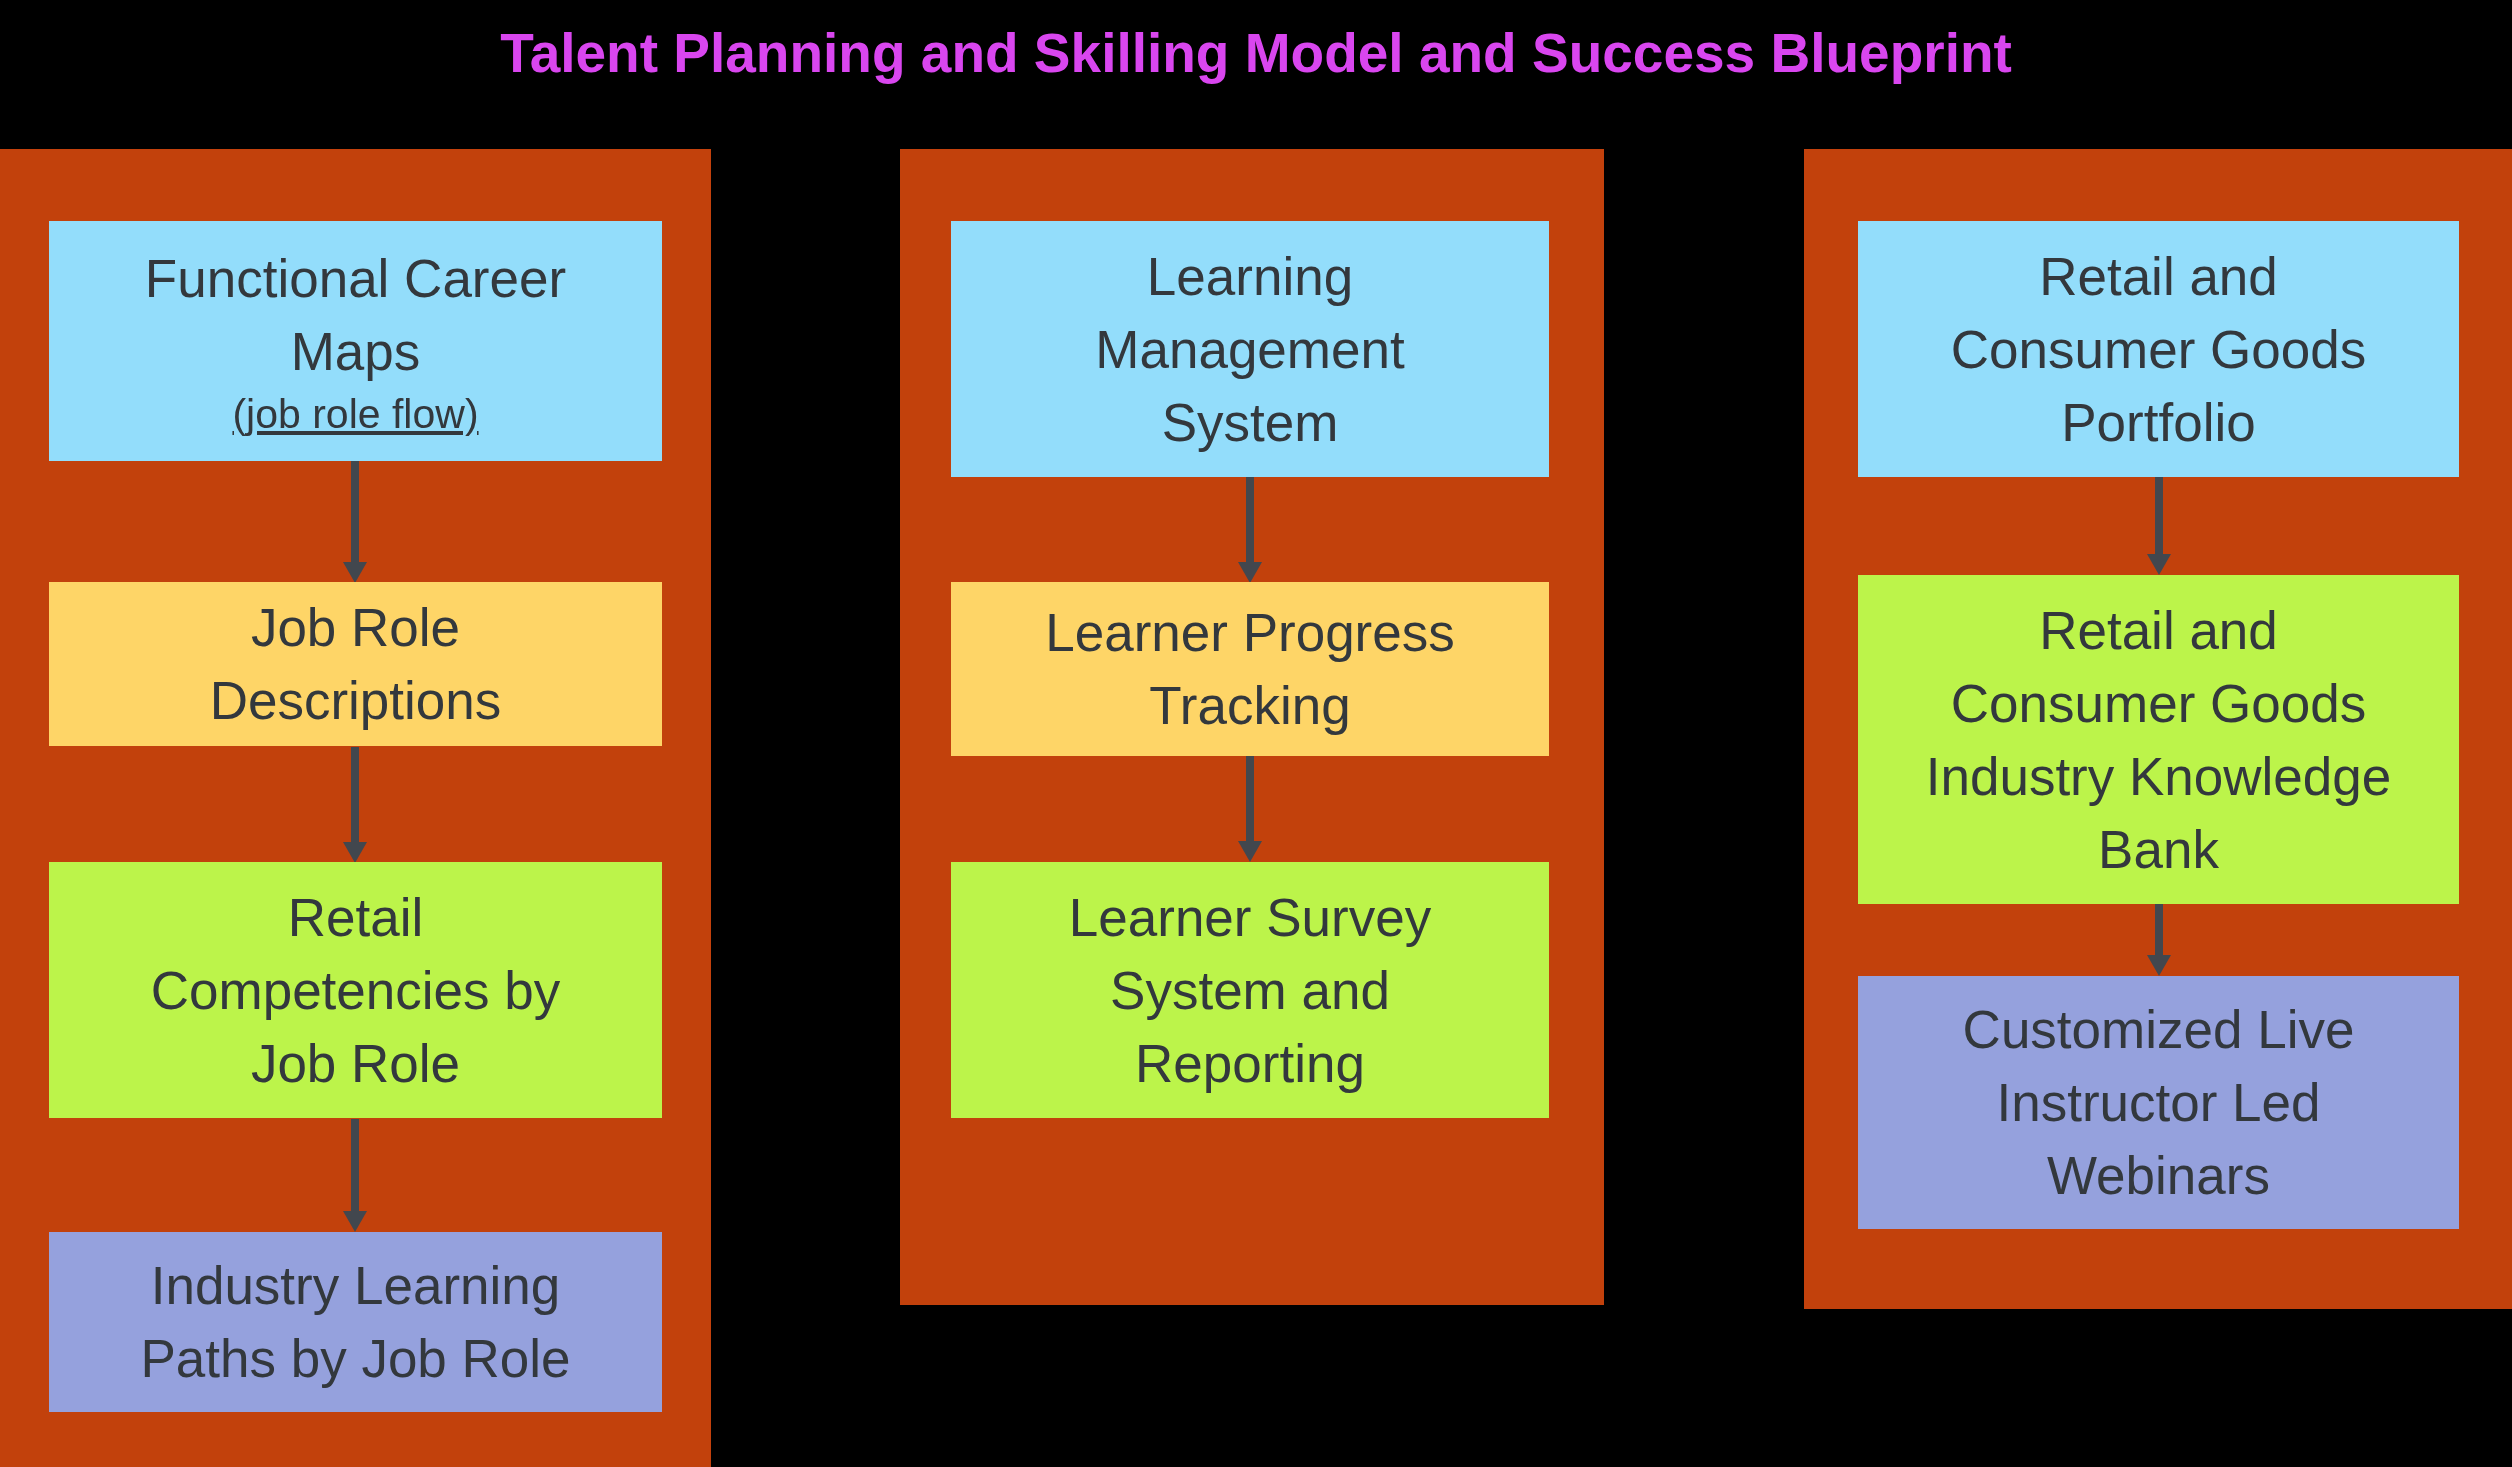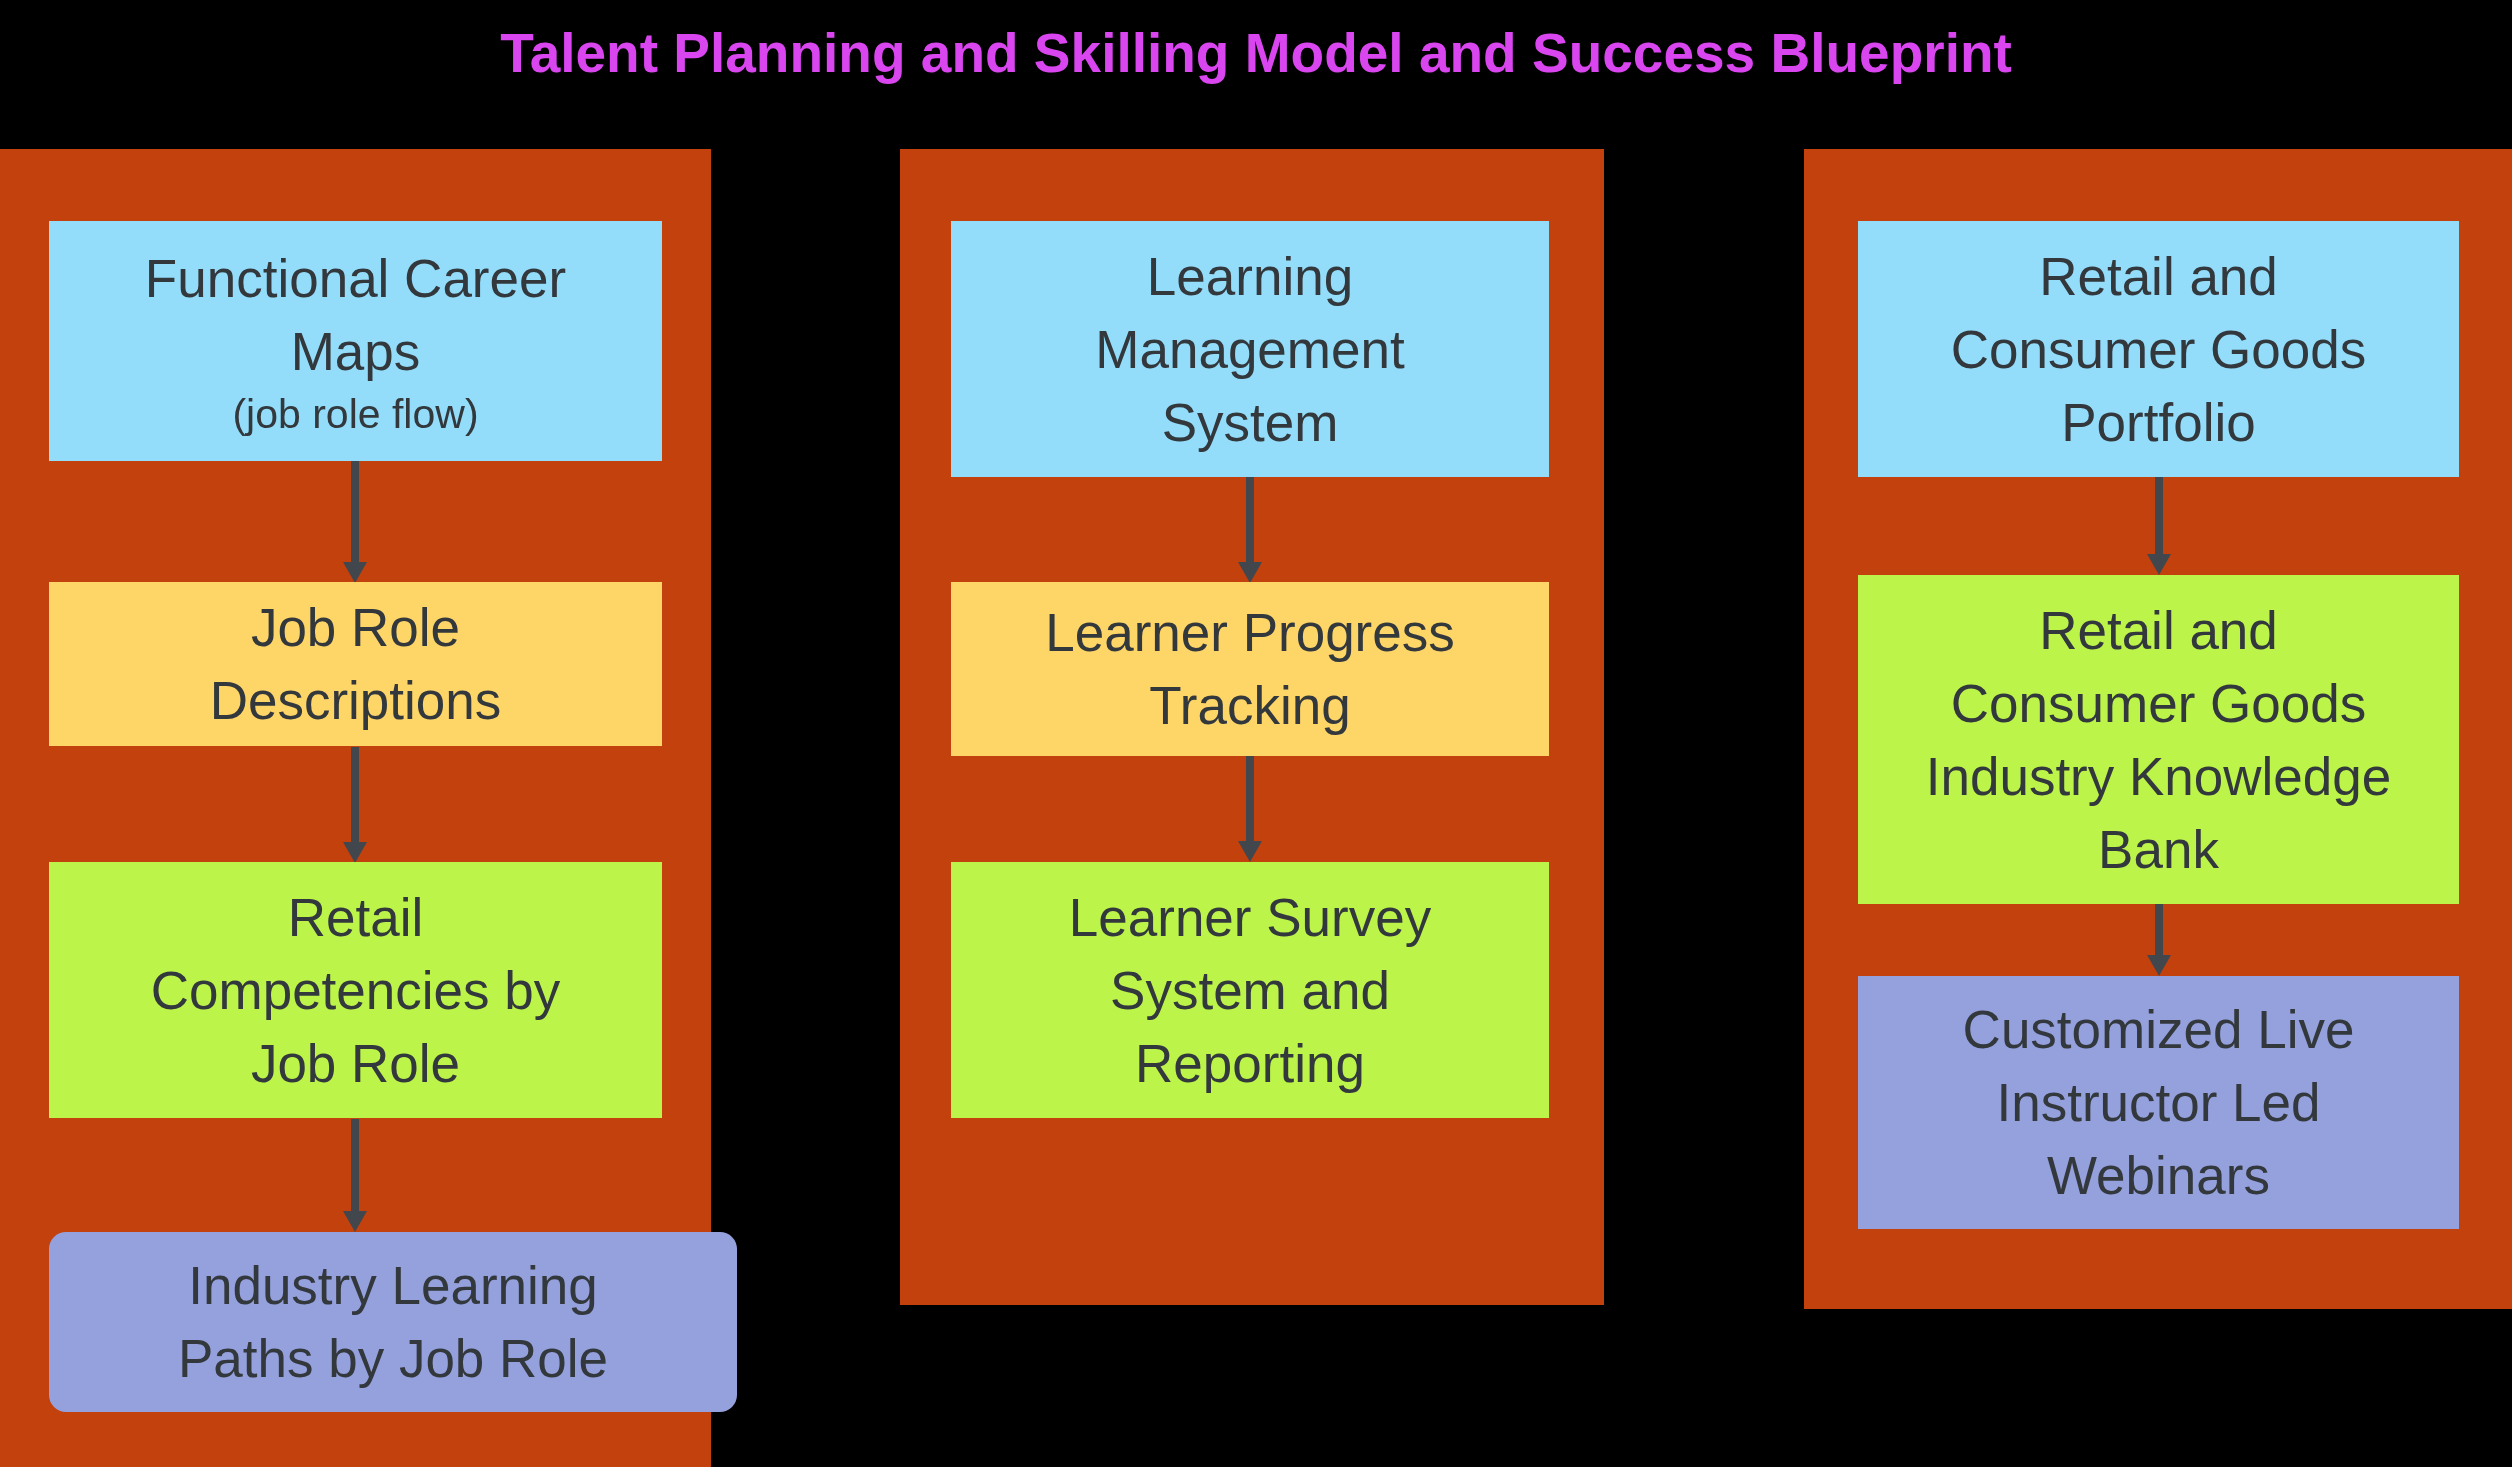--- a/index.html
+++ b/index.html
@@ -51,20 +51,21 @@
   .node-purple { background: #95a1dd; }
   .node-label {
     font-size: 53px;
     line-height: 73px;
     white-space: pre-line;
   }
   .node-sublabel {
     font-size: 41px;
     line-height: 53px;
     white-space: pre-line;
+    text-decoration: underline;
   }
   .arrow {
     position: absolute;
     display: flex;
     flex-direction: column;
     align-items: center;
     width: 24px;
   }
   .arrow .shaft {
     width: 7.6px;
@@ -107,21 +108,21 @@
     </div>
     <div class="node node-green" style="left:49px; top:713px; width:613px; height:256px;">
       <div class="node-label">Retail
 Competencies by
 Job Role</div>
     </div>
     <div class="arrow" style="left:343px; top:970px; height:113px;">
       <div class="shaft"></div>
       <div class="head"></div>
     </div>
-    <div class="node node-purple" style="left:49px; top:1083px; width:688px; height:180px;border-radius:17px;">
+    <div class="node node-purple" style="left:49px; top:1083px; width:613px; height:180px;">
       <div class="node-label">Industry Learning
 Paths by Job Role</div>
     </div>
   </div>
 
   <div class="panel panel-middle">
     <div class="node node-blue" style="left:51px; top:72px; width:598px; height:256px;">
       <div class="node-label">Learning
 Management
 System</div>

